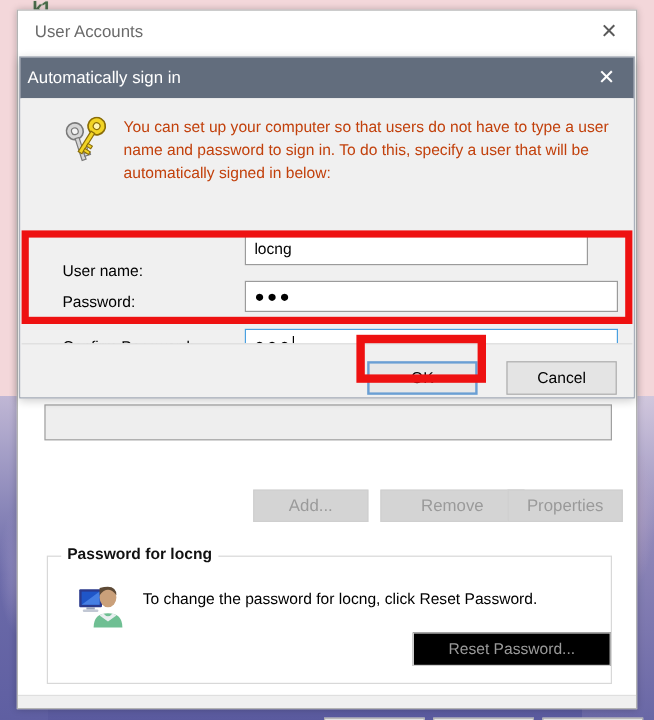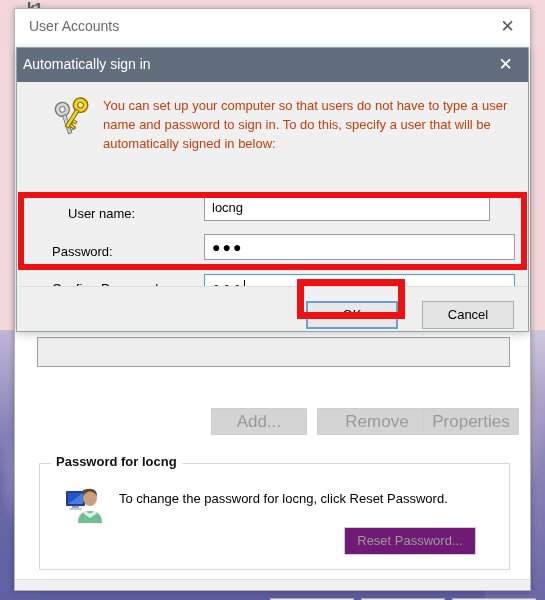--- a/index.html
+++ b/index.html
@@ -118,21 +118,21 @@
     border: 1px solid #a0a0a0;
     box-sizing: border-box;
   }
 
   .ghost-btn {
     position: absolute;
     height: 27px;
     background: #d4d4d4;
     border: 1px solid #cfcfcf;
     color: #9a9a9a;
-    font-size: 17px;
+    font-size: 14px;
     text-align: center;
     line-height: 25px;
     box-sizing: border-box;
   }
   #btn-add      { left: 196px; top: 363px; width: 96px; }
   #btn-remove   { left: 302px; top: 363px; width: 120px; }
   #btn-props    { left: 408px; top: 363px; width: 96px; }
 
   
   #pw-group {
@@ -158,22 +158,22 @@
   }
   #pw-desc {
     position: absolute;
     left: 104px; top: 446px;
     font-size: 13px;
     color: #000;
   }
   #btn-reset {
     position: absolute;
     left: 329px; top: 482px;
-    width: 132px; height: 28px;
-    background: #701a75;
+    width: 165px; height: 28px;
+    background: #000000;
     border: 1px solid #cfcfcf;
     color: #9a9a9a;
     font-size: 13px;
     text-align: center;
     line-height: 26px;
     box-sizing: border-box;
   }
 
   
   #ua-footer-sep {
@@ -274,21 +274,21 @@
     font-size: 13px;
     line-height: 24px;
     padding-left: 7px;
     color: #000;
     overflow: hidden;
     white-space: nowrap;
   }
   .field-input.focused {
     border: 1px solid #4aa0e0;
   }
-  #lbl-username { left: 34px; top: 124px; margin-left: 16px; }
+  #lbl-username { left: 34px; top: 136px; }
   #in-username  { left: 186px; top: 113px; width: 286px; }
   #lbl-password { left: 34px; top: 162px; }
   #in-password  { left: 186px; top: 152px; width: 311px; }
   #lbl-confirm  { left: 34px; top: 199px; }
   #in-confirm   { left: 186px; top: 192px; width: 311px; }
 
   .dots {
     letter-spacing: 2px;
     font-size: 14px;
   }

